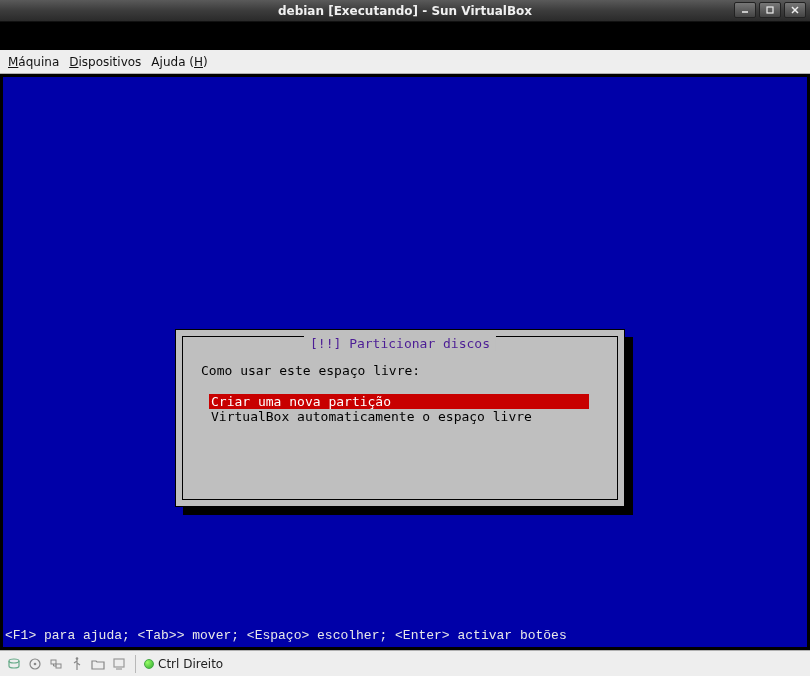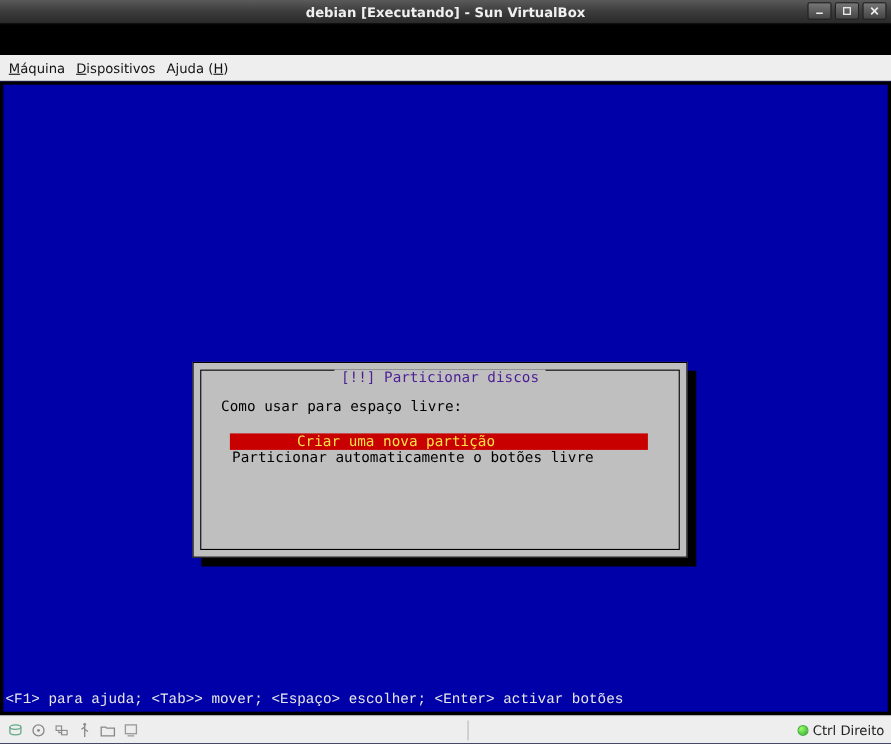--- a/index.html
+++ b/index.html
@@ -80,39 +80,39 @@
     color: #4c1d95;
     white-space: nowrap;
     font-weight: normal;
   }
   .dialog-body {
     padding: 26px 18px 10px 18px;
   }
   .prompt { margin-bottom: 16px; }
   .options { margin-left: 8px; }
   .opt { white-space: pre; padding: 0 2px; }
-  .opt.selected { background: #c80000; color: #fde047; padding-right: 80px; display: inline-block; min-width: 380px; text-align: center; }
+  .opt.selected { background: #c80000; color: #ffffff; padding-right: 80px; display: inline-block; min-width: 380px; }
   .back { margin-top: 22px; margin-left: 24px; }
 
   .hintbar {
     position: absolute;
     left: 2px; bottom: 4px;
     color: #e8e8e8;
     font-family: Liberation Mono, monospace;
     font-size: 13px;
     white-space: pre;
   }
 
   
   .statusbar {
     height: 26px;
     background: #eeeeee;
     border-top: 1px solid #b0b0b0;
     display: flex; align-items: center;
-    justify-content: space-between;
+    justify-content: flex-start;
     padding: 0 6px;
     gap: 6px;
     font-size: 12px; color: #222;
   }
   .statusbar .icons { display: flex; gap: 5px; align-items: center; }
   .sicon {
     width: 16px; height: 16px;
     display: flex; align-items: center; justify-content: center;
     color: #555;
   }
@@ -158,24 +158,24 @@
   </div>
 
   <div class="guest">
     <div class="dialog-shadow"></div>
     <div class="dialog">
       <div class="dialog-inner">
         <span class="dialog-title">
           <span>[!!] </span><span>Particionar discos</span><span> </span>
         </span>
         <div class="dialog-body">
-          <div class="prompt">Como usar para espaço livre:</div>
+          <div class="prompt">Como usar este espaço livre:</div>
           <div class="options">
             <div class="opt selected">Criar uma nova partição</div>
-            <div class="opt">Particionar automaticamente o botões livre</div>
+            <div class="opt">VirtualBox automaticamente o espaço livre</div>
           </div>
         </div>
       </div>
     </div>
 
     <div class="hintbar">&lt;F1&gt; para ajuda; &lt;Tab&gt;&gt; mover; &lt;Espaço&gt; escolher; &lt;Enter&gt; activar botões</div>
   </div>
 
   <div class="statusbar">
     <div class="icons">

